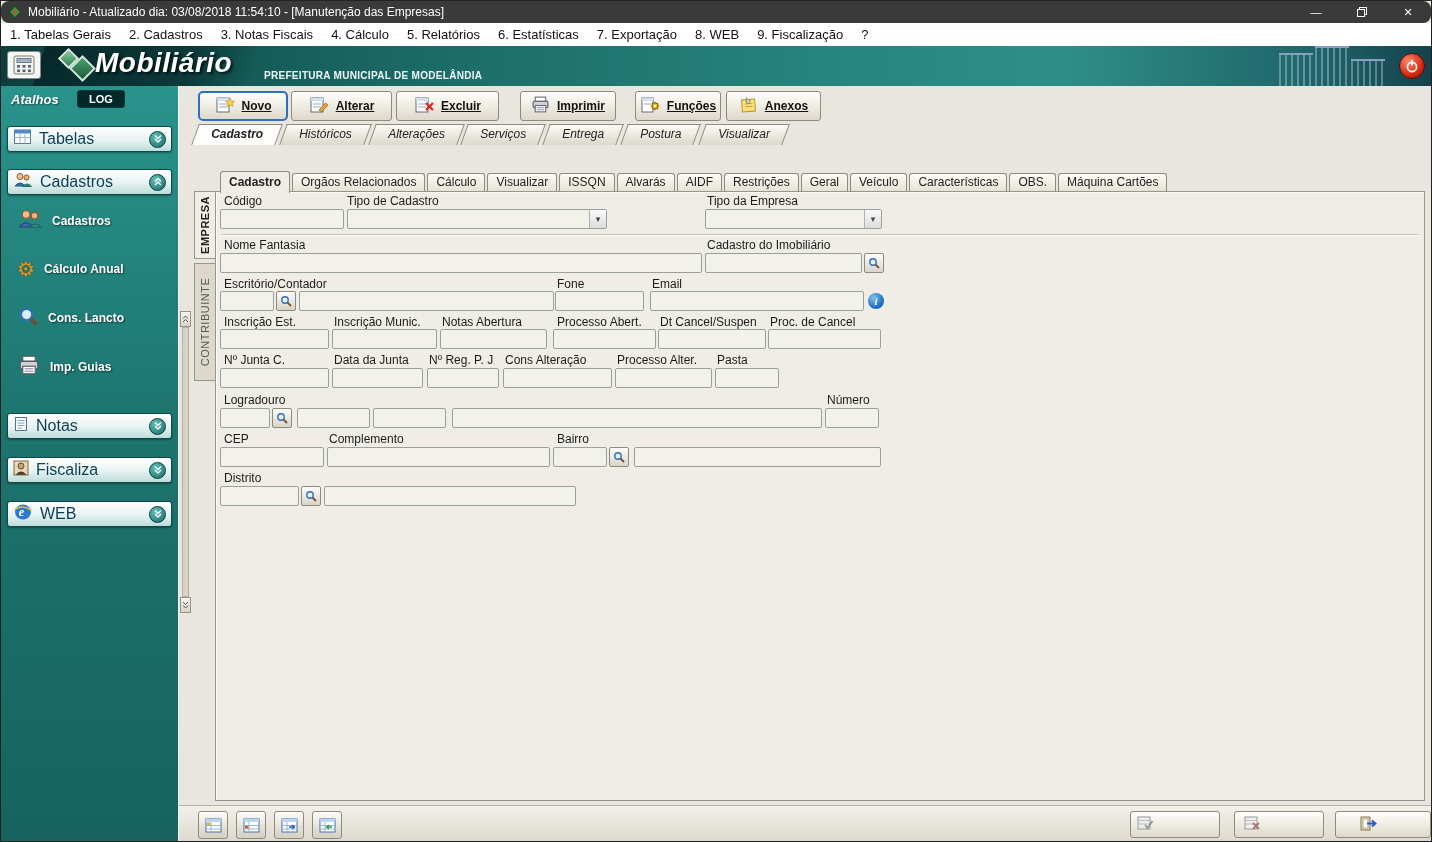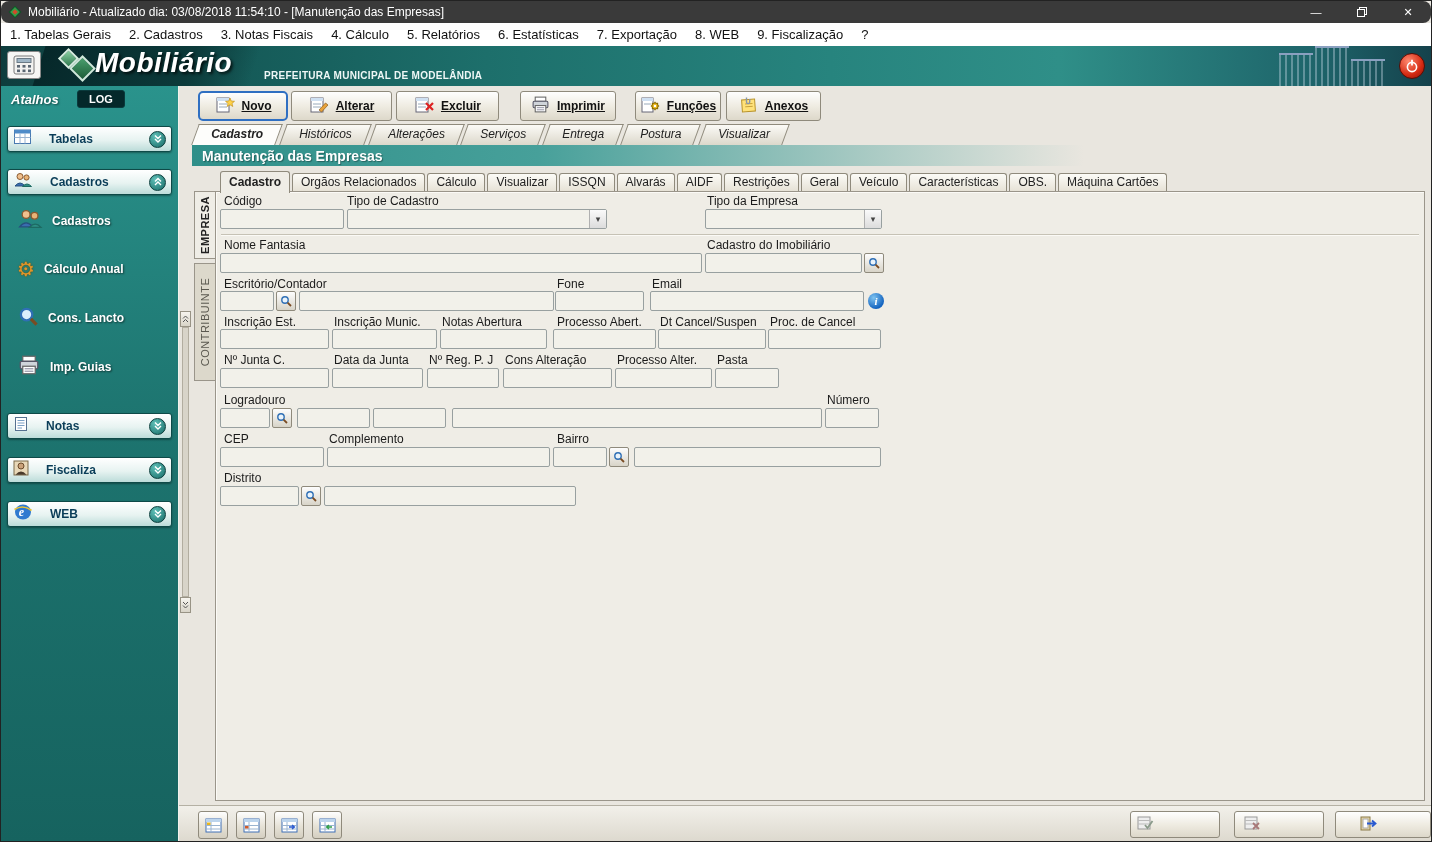--- a/index.html
+++ b/index.html
@@ -38,21 +38,21 @@
   
   .content { display:flex; height:757px; }
 
   
   .sidebar { width:177px; position:relative; flex:none;
     background:linear-gradient(180deg,#2a938c 0%,#1d746f 45%,#16635f 100%); }
   .atalhos { position:absolute; left:10px; top:6px; color:#fff; font-size:13px; font-weight:bold; font-style:italic; text-shadow:1px 1px 2px rgba(0,0,0,.5); }
   .log-badge { position:absolute; left:76px; top:4px; background:#04282a; color:#fff; font-size:11px; font-weight:bold; padding:2px 11px; border-radius:3px; border:1px solid #0a3a3c; }
   .band { position:absolute; left:6px; right:6px; height:26px; border-radius:3px; border:1px solid #0e4a48;
     background:linear-gradient(180deg,#ffffff,#e7f3f1 55%,#bcdcd9); display:flex; align-items:center; padding:0 5px; cursor:pointer; box-shadow:0 1px 2px rgba(0,0,0,.35); }
-  .band .bl { font-size:12px; font-weight:bold; color:#0a3d58; margin-left:17px; }
+  .band .bl { font-size:16px; font-weight:normal; color:#0a3d58; margin-left:7px; }
   .chev { margin-left:auto; width:17px; height:17px; border-radius:50%; border:1px solid #0b3f3d;
     background:radial-gradient(circle at 35% 30%, #5fc0b8, #176a66); display:flex; align-items:center; justify-content:center; }
   .subitem { position:absolute; left:16px; height:30px; display:flex; align-items:center; gap:9px; cursor:pointer; }
   .subitem .sl { font-size:12px; font-weight:bold; color:#fff; text-shadow:1px 1px 2px rgba(0,0,0,.55); }
   .gear-glyph { font-family:"DejaVu Sans",sans-serif; font-size:20px; color:#e0952a; text-shadow:0 0 2px #6a4a00; line-height:1; }
 
   
   .main { flex:1; position:relative; background:#e9e6df; border-left:1px solid #f2f1ec; }
 
   
@@ -382,23 +382,20 @@
             <span>Entrega</span>
           </div>
         <div class="otab">
             <span>Postura</span>
           </div>
         <div class="otab">
             <span>Visualizar</span>
           </div>
       </div>
 
-      <div class="pgband">
-        <span class="pgtitle">Manutenção das Empresas</span>
-      </div>
 
       <div class="work">
         <div class="sheet"></div>
         <div class="hline"></div>
 
         <div class="itabs">
           <div class="itab active">Cadastro</div>
           <div class="itab">Orgãos Relacionados</div>
           <div class="itab">Cálculo</div>
           <div class="itab">Visualizar</div>

